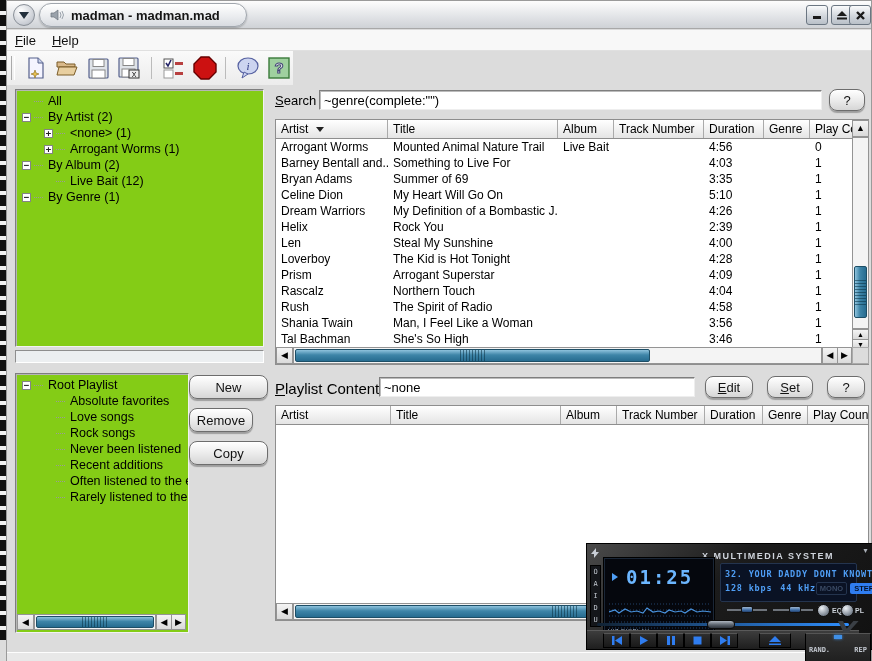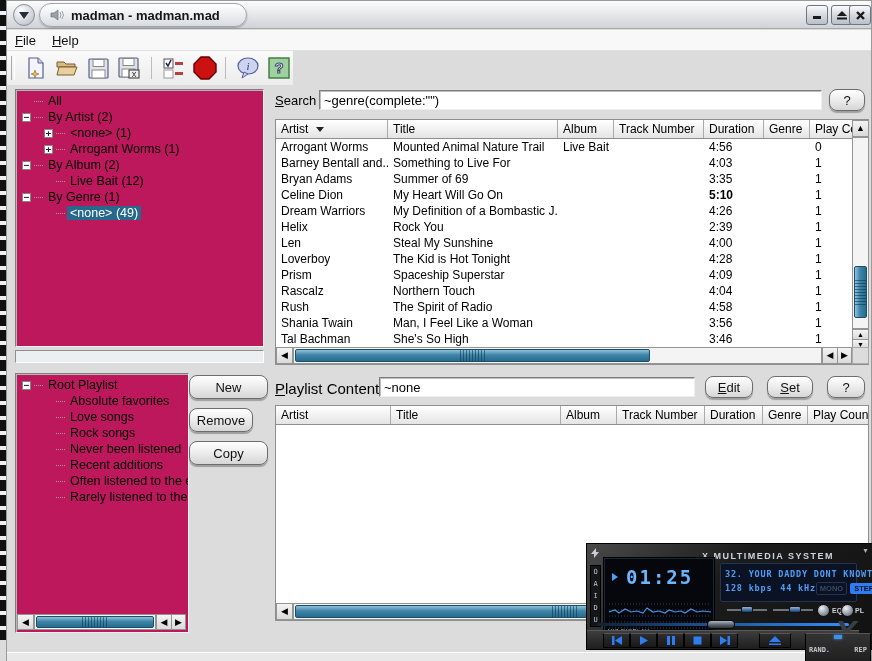--- a/index.html
+++ b/index.html
@@ -32,21 +32,21 @@
 
   
   #menubar { left:0; top:29px; width:864px; height:21px; background:#f8f8f8; border-bottom:1px solid #e0e0e0; display:flex; align-items:center; padding-left:8px; gap:16px; }
   .menu-item { font-size:13px; color:#111; }
   #toolbar { left:0; top:50px; width:286px; height:34px; background:linear-gradient(180deg,#fafafa,#ececec); display:flex; align-items:center; padding-left:4px; gap:4px; }
   .tb-handle { width:4px; height:24px; border-left:1px solid #aaa; border-right:1px solid #fff; margin-right:3px; }
   .tb-sep { width:2px; height:22px; border-left:1px solid #bbb; margin:0 3px; }
   .tb-btn { width:28px; height:28px; display:flex; align-items:center; justify-content:center; }
 
   
-  .sunken { background:#be185d; border:1px solid #7e7e7e; border-right-color:#f2f2f2; border-bottom-color:#f2f2f2; box-shadow:inset 1px 1px 0 #b6b6b6; }
+  .sunken { background:#84cc16; border:1px solid #7e7e7e; border-right-color:#f2f2f2; border-bottom-color:#f2f2f2; box-shadow:inset 1px 1px 0 #b6b6b6; }
   .groove { background:#eceff1; border:1px solid #8e8e8e; border-right-color:#fff; border-bottom-color:#fff; }
 
   
   .tree { overflow:hidden; }
   .tree-row { height:16px; display:flex; align-items:center; white-space:nowrap; font-size:12.5px; color:#000; }
   .tree-row .stub { width:9px; border-top:1px dotted #9a9a9a; margin-right:2px; flex:none; }
   .expander { width:9px; height:9px; flex:none; border:1px solid #848484; background:#fff; font:bold 9px/7px "DejaVu Sans Mono",monospace; text-align:center; color:#222; margin-right:3px; }
   .expander.none { visibility:hidden; }
   .tree-label { padding:0 3px; }
   .tree-label.sel { background:#26698c; color:#fff; }
@@ -265,26 +265,20 @@
         <span class="tree-label">Live Bait (12)</span>
       </div>
 
       <div class="tree-row">
         <span class="indent" style="display: inline-block; width: 6px; flex: 0 0 auto;"></span>
         <span class="expander">−</span>
         <span class="stub"></span>
         <span class="tree-label">By Genre (1)</span>
       </div>
 
-      <div class="tree-row">
-        <span class="indent" style="display: inline-block; width: 28px; flex: 0 0 auto;"></span>
-        <span class="expander none"></span>
-        <span class="stub"></span>
-        <span class="tree-label sel">&lt;none&gt; (49)</span>
-      </div>
     </div>
   <div class="abs groove" style="left:8px; top:349px; width:249px; height:13px;"></div>
 
   <span class="abs" style="left:268px; top:92px; font-size:13px;"><u>S</u>earch</span>
   <input class="abs text-input" style="left: 312px; top: 89px; width: 503px; height: 20px;" value="~genre(complete:&quot;&quot;)">
   <button class="abs kbtn" style="left:822px; top:88px; width:36px; height:22px;">?</button>
 
   <div class="abs" style="left:268px; top:118px; width:594px; height:246px; border:1px solid #8e8e8e; background:#fff;">
     <div class="grid-header" style="width:576px;">
       <div class="hcell" style="width:112px;">
@@ -340,21 +334,21 @@
           <span class="cell" style="width:60px;">3:35</span>
           <span class="cell" style="width:46px;"></span>
           <span class="cell" style="width:42px;">1</span>
         </div>
 
         <div class="grid-row">
           <span class="cell" style="width:112px;">Celine Dion</span>
           <span class="cell" style="width:170px;">My Heart Will Go On</span>
           <span class="cell" style="width:56px;"></span>
           <span class="cell" style="width:90px;"></span>
-          <span class="cell" style="width:60px;font-weight:bold;">5:10</span>
+          <span class="cell" style="width:60px;">5:10</span>
           <span class="cell" style="width:46px;"></span>
           <span class="cell" style="width:42px;">1</span>
         </div>
 
         <div class="grid-row">
           <span class="cell" style="width:112px;">Dream Warriors</span>
           <span class="cell" style="width:170px;">My Definition of a Bombastic J...</span>
           <span class="cell" style="width:56px;"></span>
           <span class="cell" style="width:90px;"></span>
           <span class="cell" style="width:60px;">4:26</span>
@@ -387,21 +381,21 @@
           <span class="cell" style="width:170px;">The Kid is Hot Tonight</span>
           <span class="cell" style="width:56px;"></span>
           <span class="cell" style="width:90px;"></span>
           <span class="cell" style="width:60px;">4:28</span>
           <span class="cell" style="width:46px;"></span>
           <span class="cell" style="width:42px;">1</span>
         </div>
 
         <div class="grid-row">
           <span class="cell" style="width:112px;">Prism</span>
-          <span class="cell" style="width:170px;">Spaceship Superstar</span>
+          <span class="cell" style="width:170px;">Arrogant Superstar</span>
           <span class="cell" style="width:56px;"></span>
           <span class="cell" style="width:90px;"></span>
           <span class="cell" style="width:60px;">4:09</span>
           <span class="cell" style="width:46px;"></span>
           <span class="cell" style="width:42px;">1</span>
         </div>
 
         <div class="grid-row">
           <span class="cell" style="width:112px;">Rascalz</span>
           <span class="cell" style="width:170px;">Northern Touch</span>

